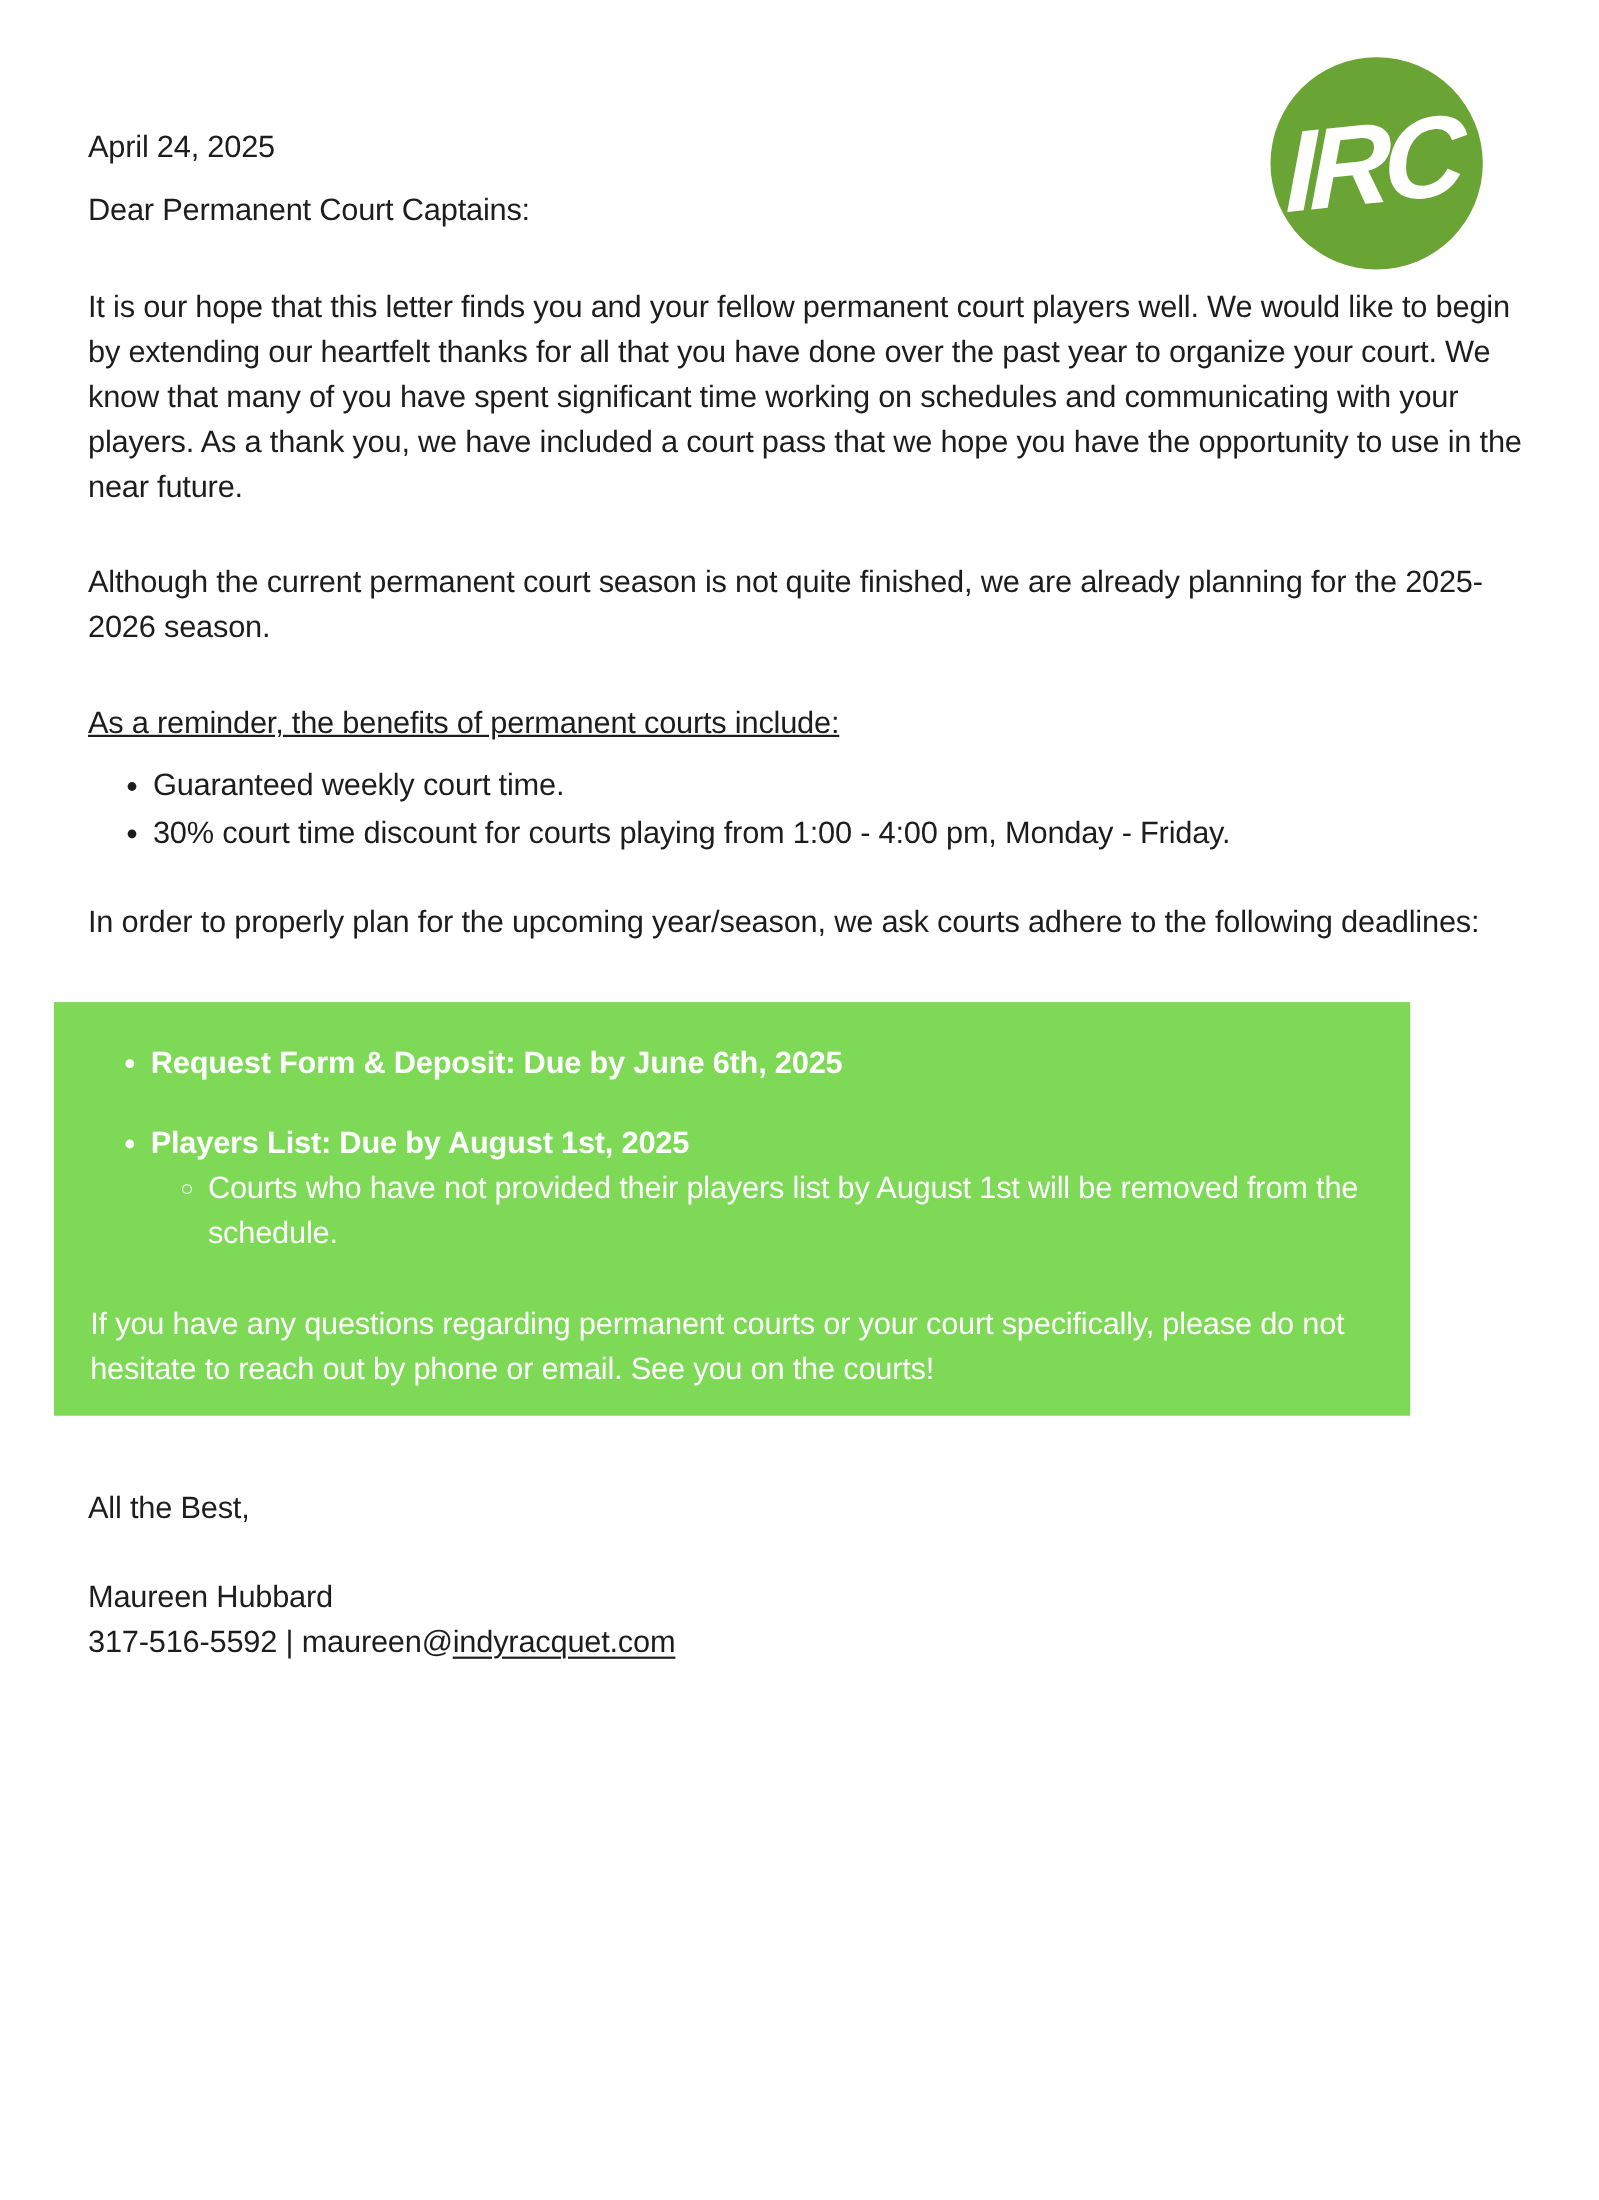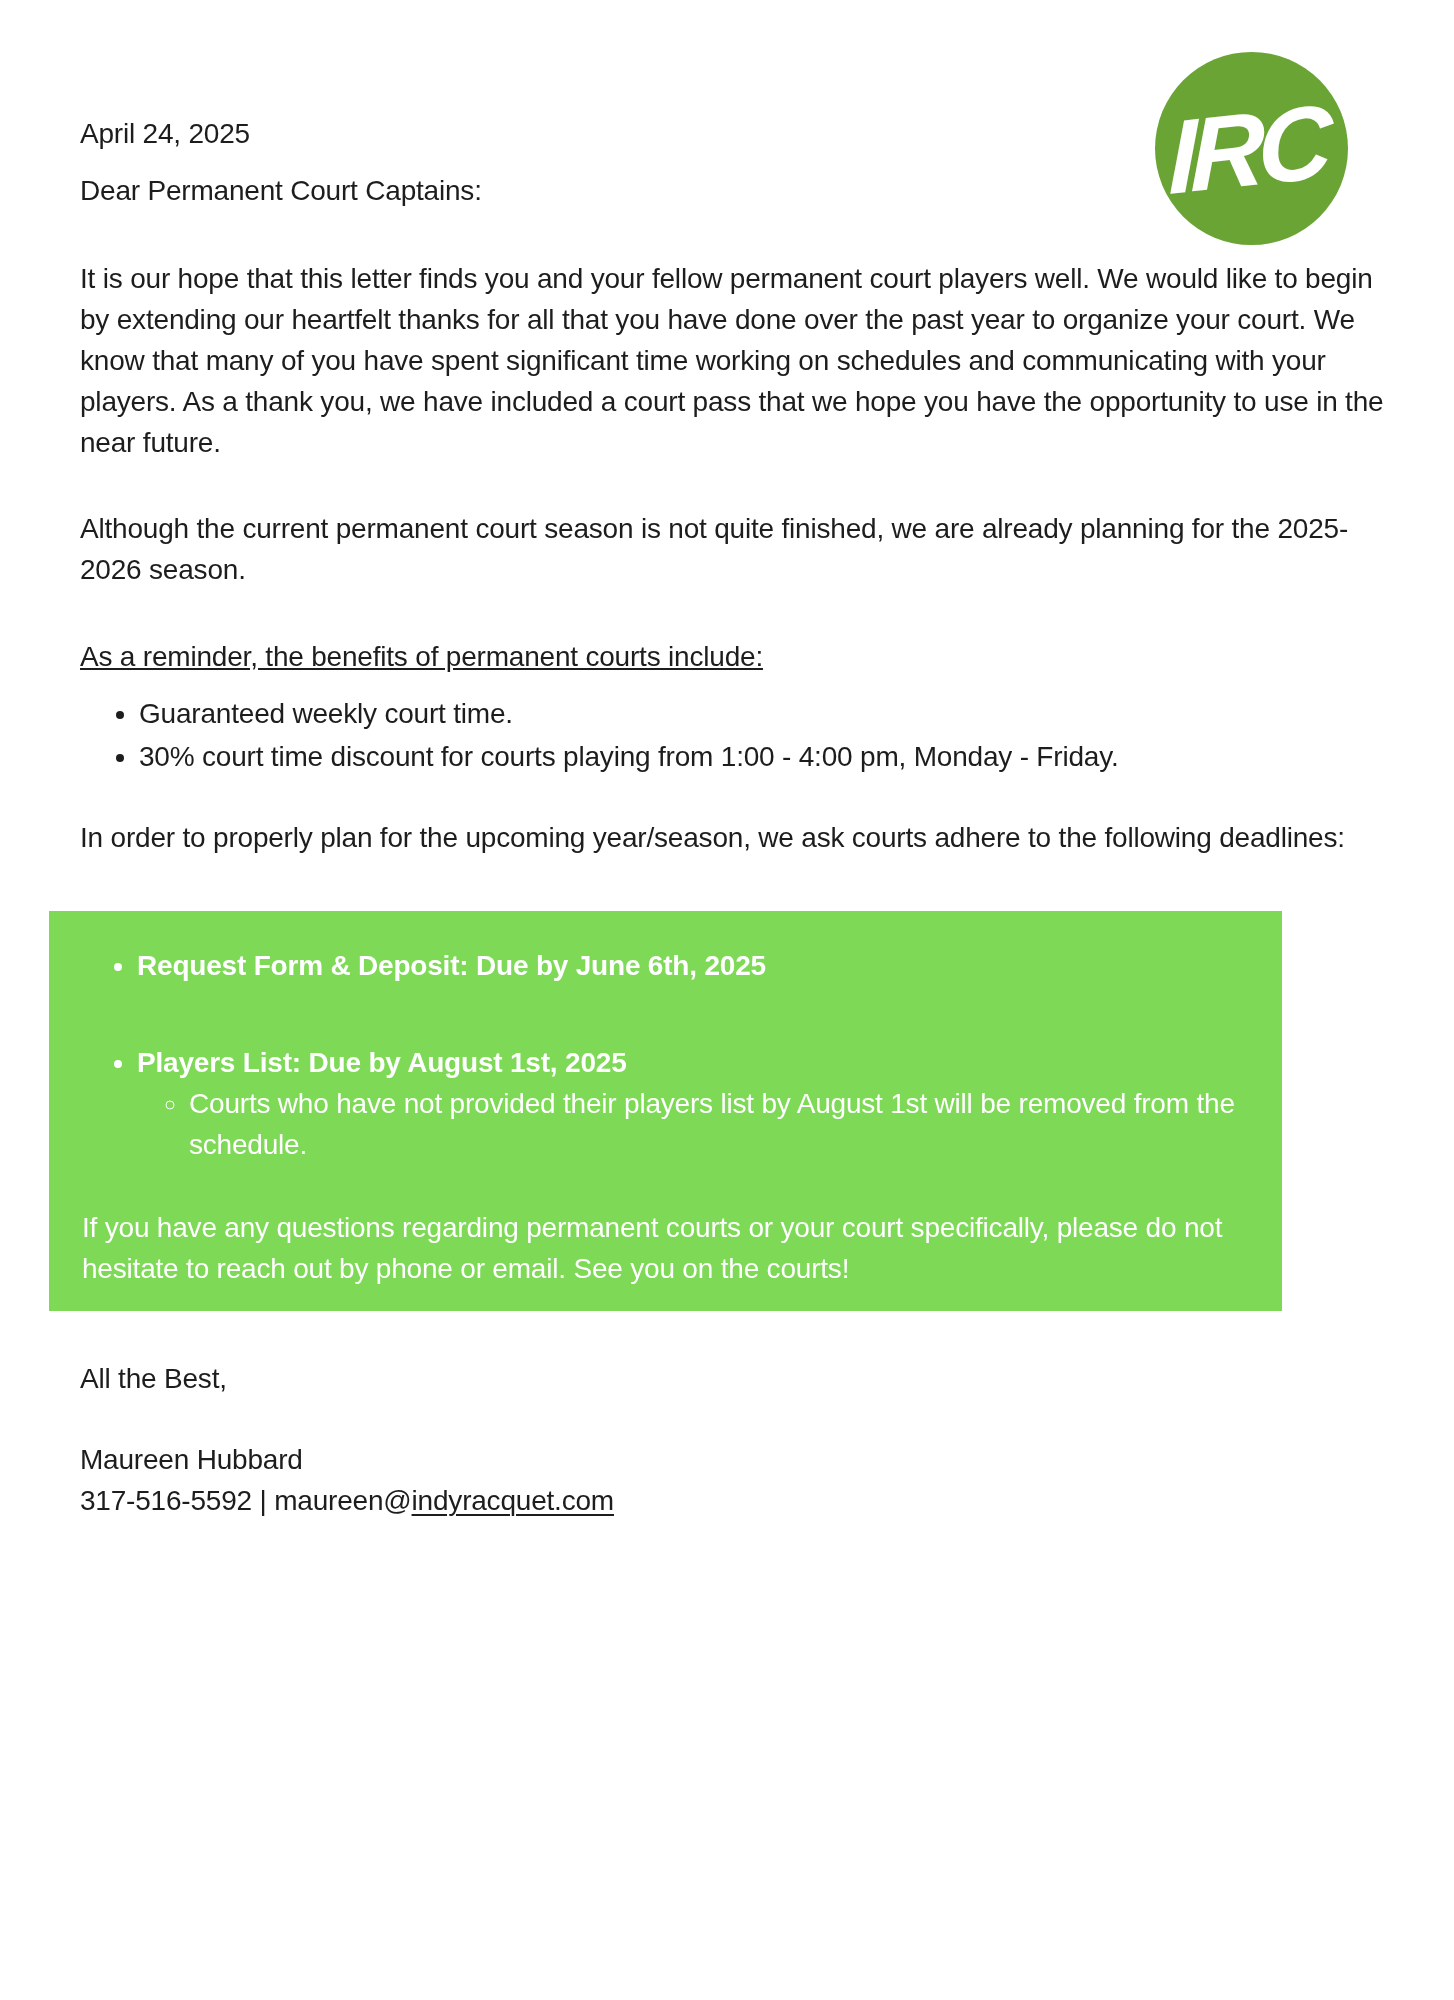--- a/index.html
+++ b/index.html
@@ -70,30 +70,30 @@
     margin-left: -31px;
     width: 1233px;
     background: var(--highlight, #7ED957);
     color: #ffffff;
     padding: 34px 40px 22px 33px;
   }
   .highlight-box ul.deadlines {
     list-style: disc outside;
     padding-left: 55px;
   }
-  .highlight-box ul.deadlines > li.deadline-item-2 { margin-top: 56px; }
+  .highlight-box ul.deadlines > li.deadline-item-2 { margin-top: 32px; }
   .deadline-title { font-weight: 700; }
   .highlight-box ul.deadlines ul {
     list-style: circle outside;
     padding-left: 52px;
     font-weight: 400;
   }
   .highlight-closing { margin-top: 42px; }
 
-  .signoff { margin-top: 47px; }
+  .signoff { margin-top: 63px; }
   .sig-name { margin-top: 40px; }
 
   .email-link {
     color: inherit;
     text-decoration: underline;
     text-underline-offset: 4px;
     text-decoration-thickness: 2px;
     cursor: pointer;
   }
 </style>

